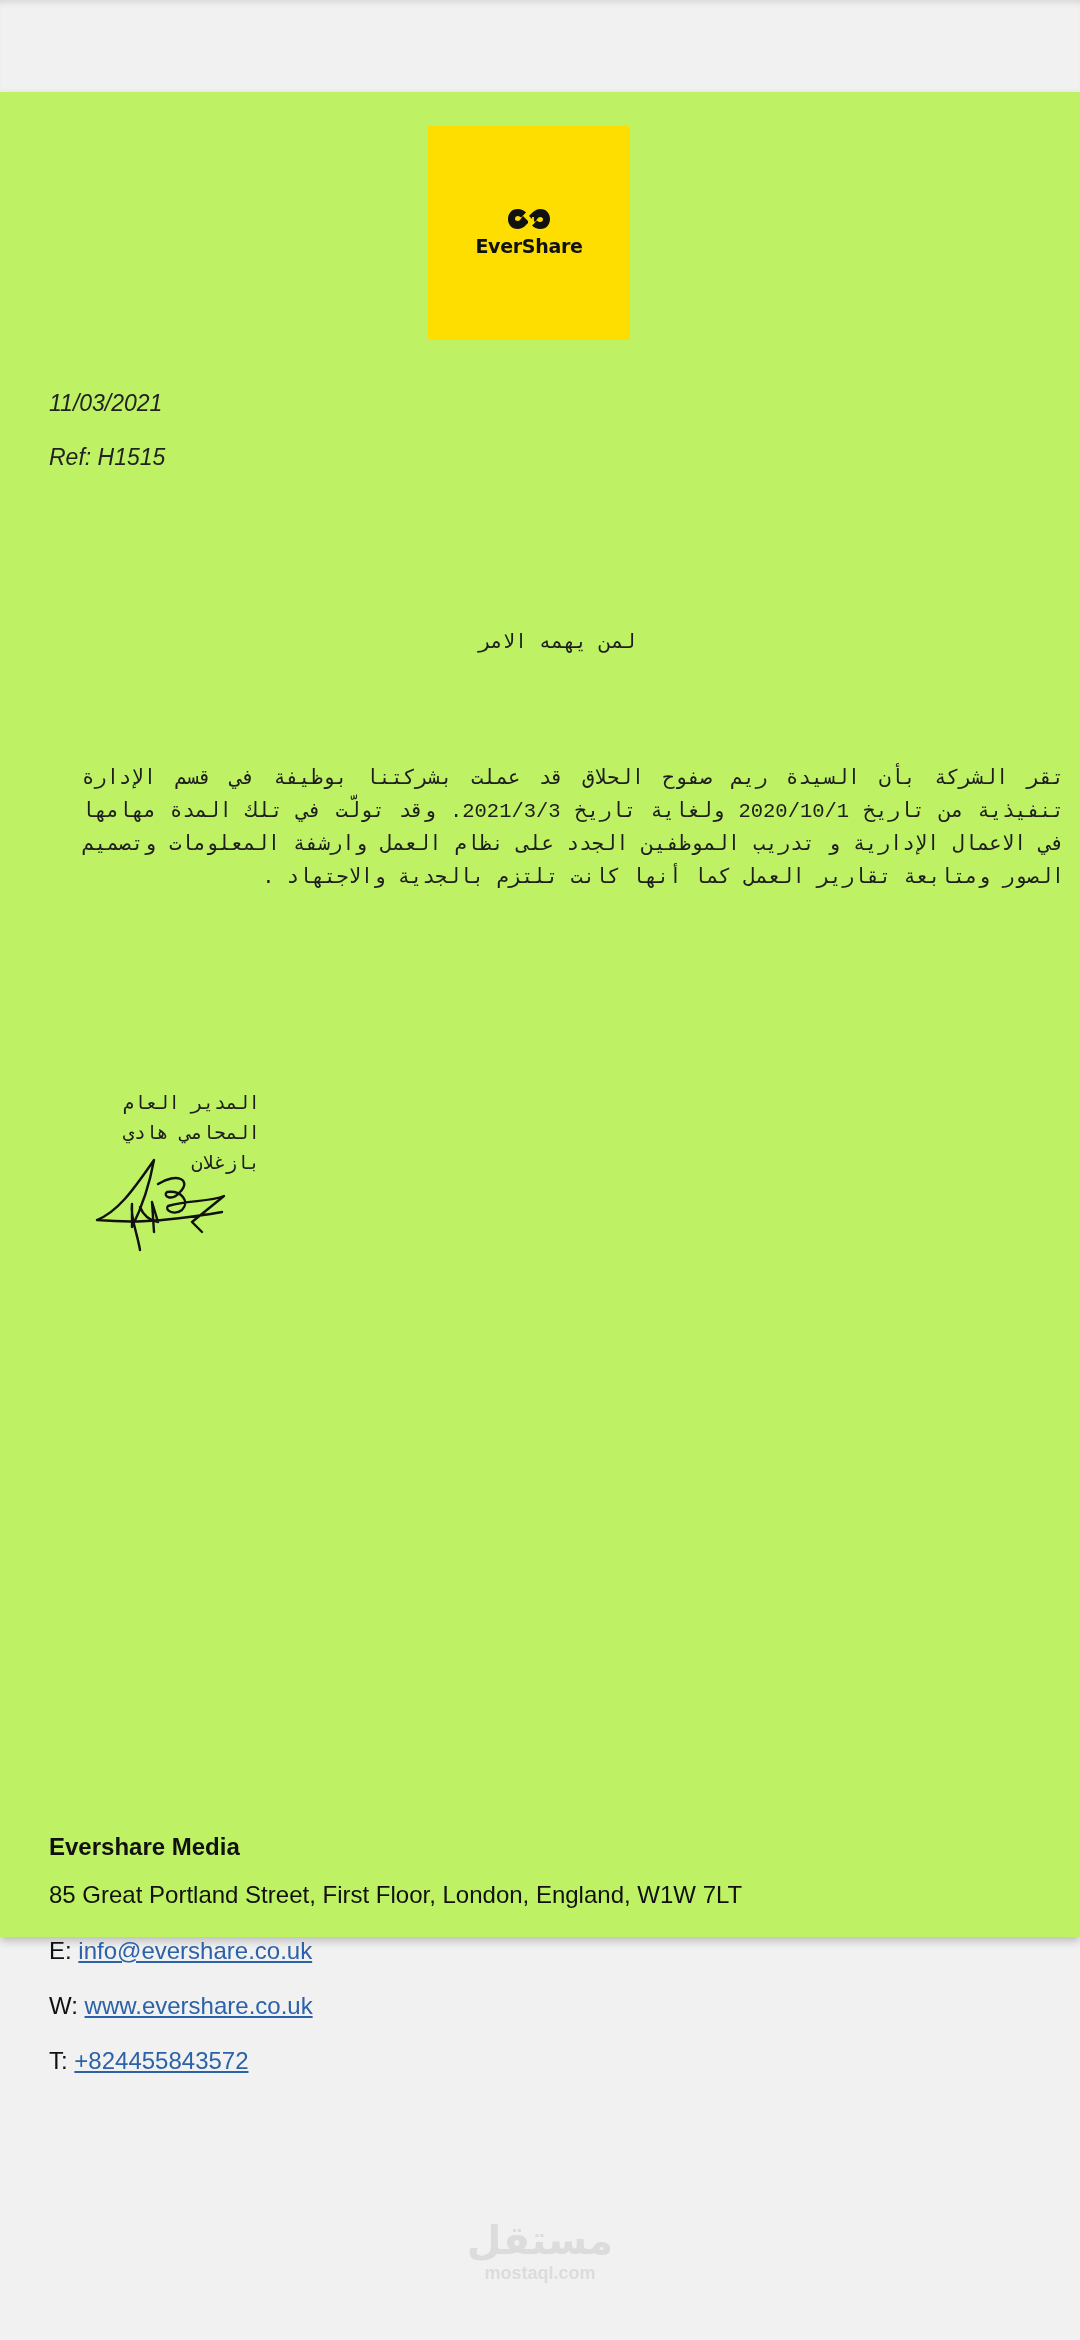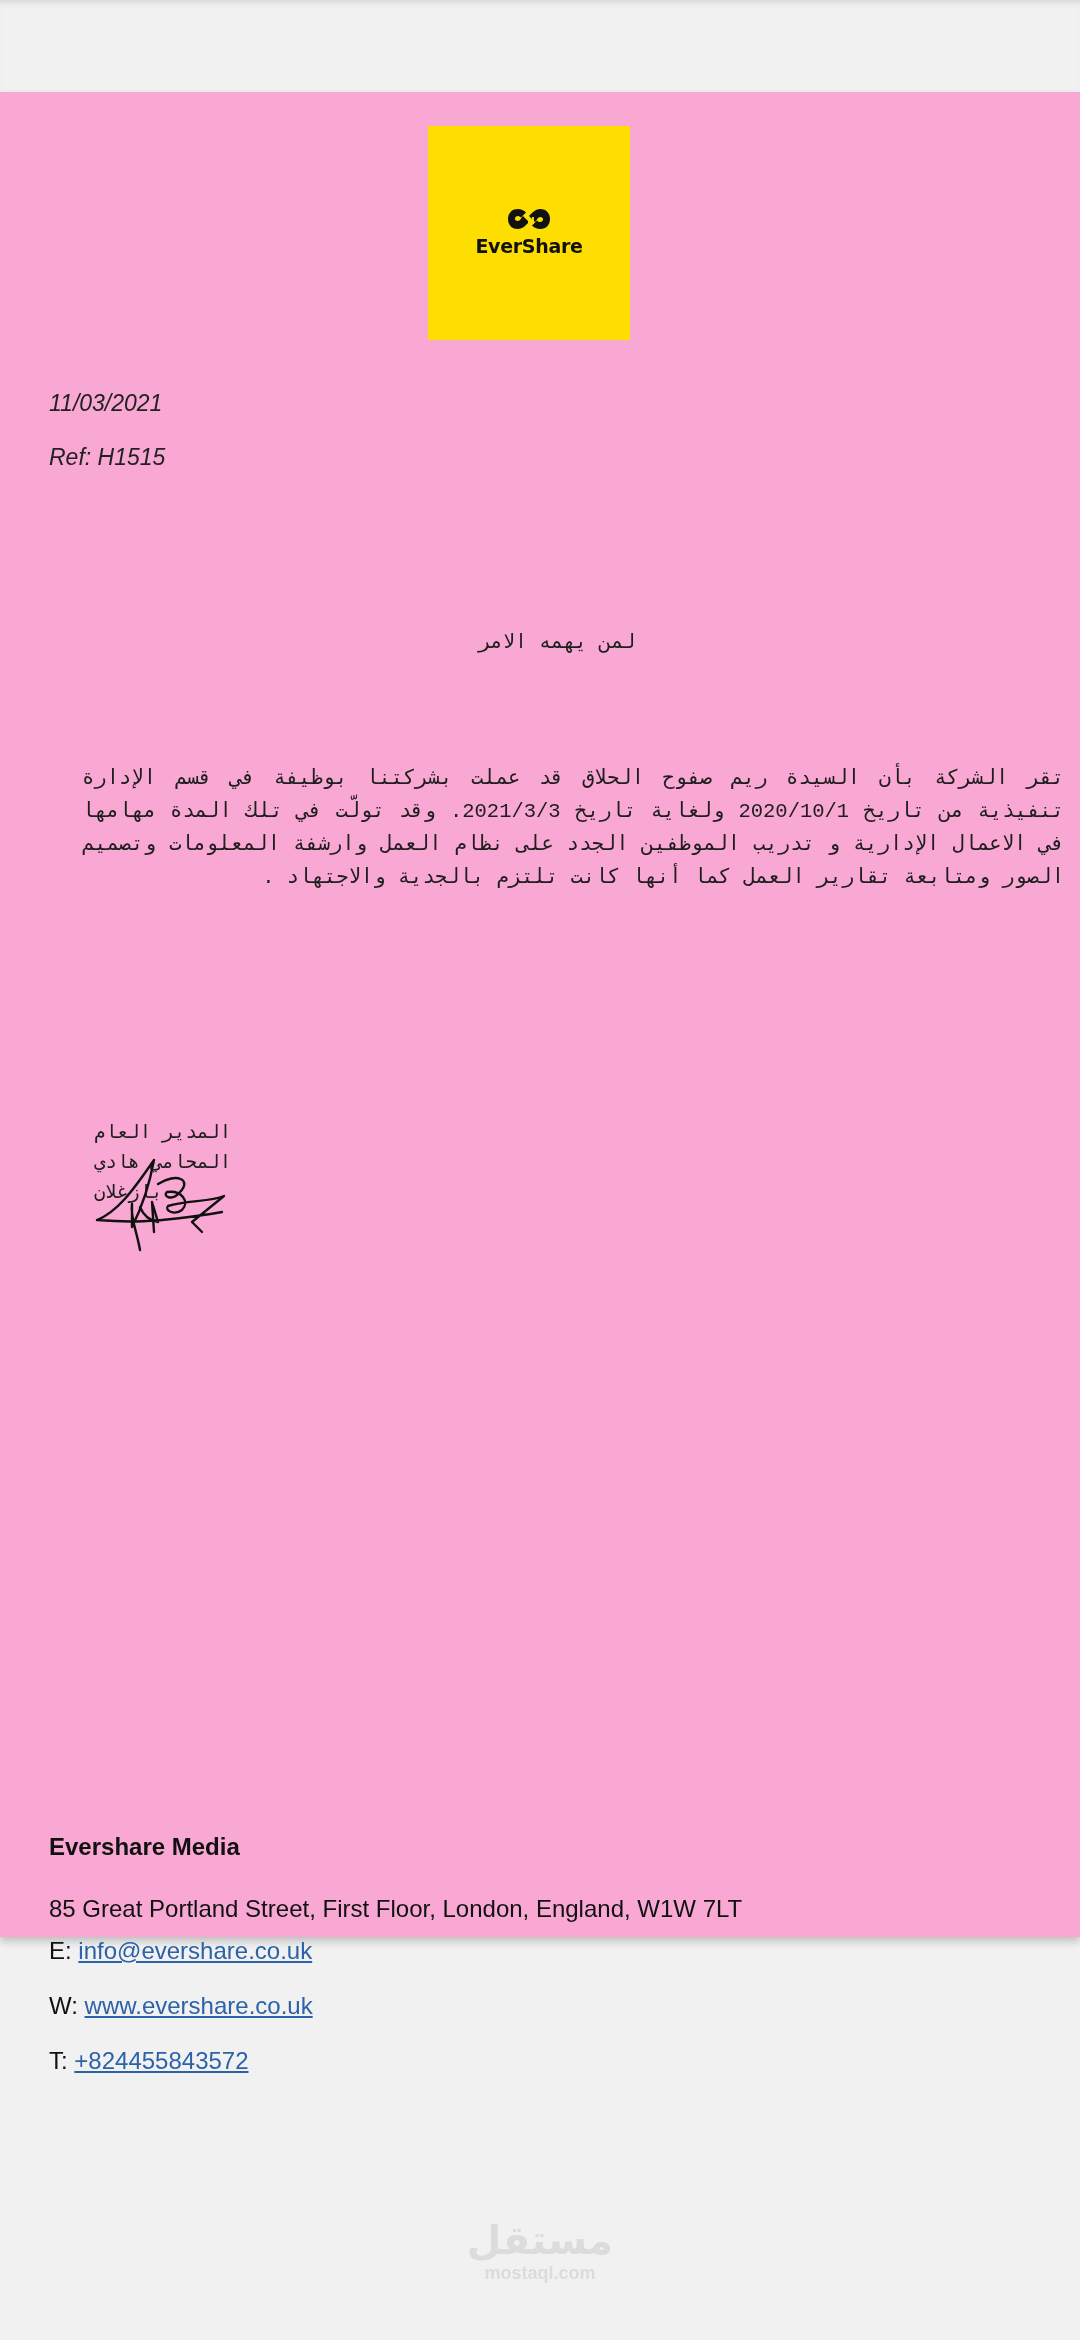--- a/index.html
+++ b/index.html
@@ -6,21 +6,21 @@
     html, body { width: 1080px; height: 2340px; background: #f1f1f1; overflow: hidden; }
     body { position: relative; font-family: "DejaVu Sans", sans-serif; }
 
     .top-band {
       position: absolute; left: 0; top: 0; width: 1080px; height: 92px;
       background: #f1f1f1;
       box-shadow: inset 0 6px 6px -4px rgba(0,0,0,0.12);
     }
     .page {
       position: absolute; left: 0; top: 92px; width: 1080px; height: 1845px;
-      background: #f9a8d4;
+      background: #bef264;
       box-shadow: 0 4px 8px rgba(0,0,0,0.22);
     }
 
     .logo {
       position: absolute; left: 428px; top: 34px; width: 202px; height: 214px;
       background: #fede00;
       display: flex; flex-direction: column; align-items: center; justify-content: center;
     }
     .logo svg { width: 46px; height: 28px; margin-top: -4px; }
     .logo-text {
@@ -38,31 +38,31 @@
       text-align: center; font-size: 20px;
     }
     .body-text {
       position: absolute; left: 48px; width: 1016px; top: 670px;
       font-size: 20.5px; line-height: 33px; text-align: justify;
       text-align-last: right;
     }
     .body-text p { margin: 0; }
 
     .sign-title {
-      position: absolute; left: 60px; width: 200px; top: 1026px;
-      text-align: left; font-size: 19px; line-height: 30px;
+      position: absolute; left: 60px; width: 200px; top: 997px;
+      text-align: right; font-size: 19px; line-height: 30px;
     }
     .signature {
       position: absolute; left: 92px; top: 1060px; width: 140px; height: 100px;
     }
 
     .footer { position: absolute; left: 49px; top: 1735px; font-family: "Liberation Sans", sans-serif; color: #111; }
     .footer .row { position: absolute; left: 0; white-space: nowrap; font-size: 24px; }
     .footer .company { top: 6px; font-weight: bold; }
-    .footer .address { top: 68px; }
+    .footer .address { top: 54px; }
     .footer .email { top: 110px; }
     .footer .web { top: 165px; }
     .footer .phone { top: 220px; }
     .footer a { color: #2b62a8; text-decoration: underline; }
 
     .watermark {
       position: absolute; left: 0; width: 1080px; top: 2218px;
       text-align: center; color: #dcdcdc;
     }
     .wm-ar { font-family: "DejaVu Sans", sans-serif; font-weight: bold; font-size: 40px; line-height: 44px; direction: rtl; }

